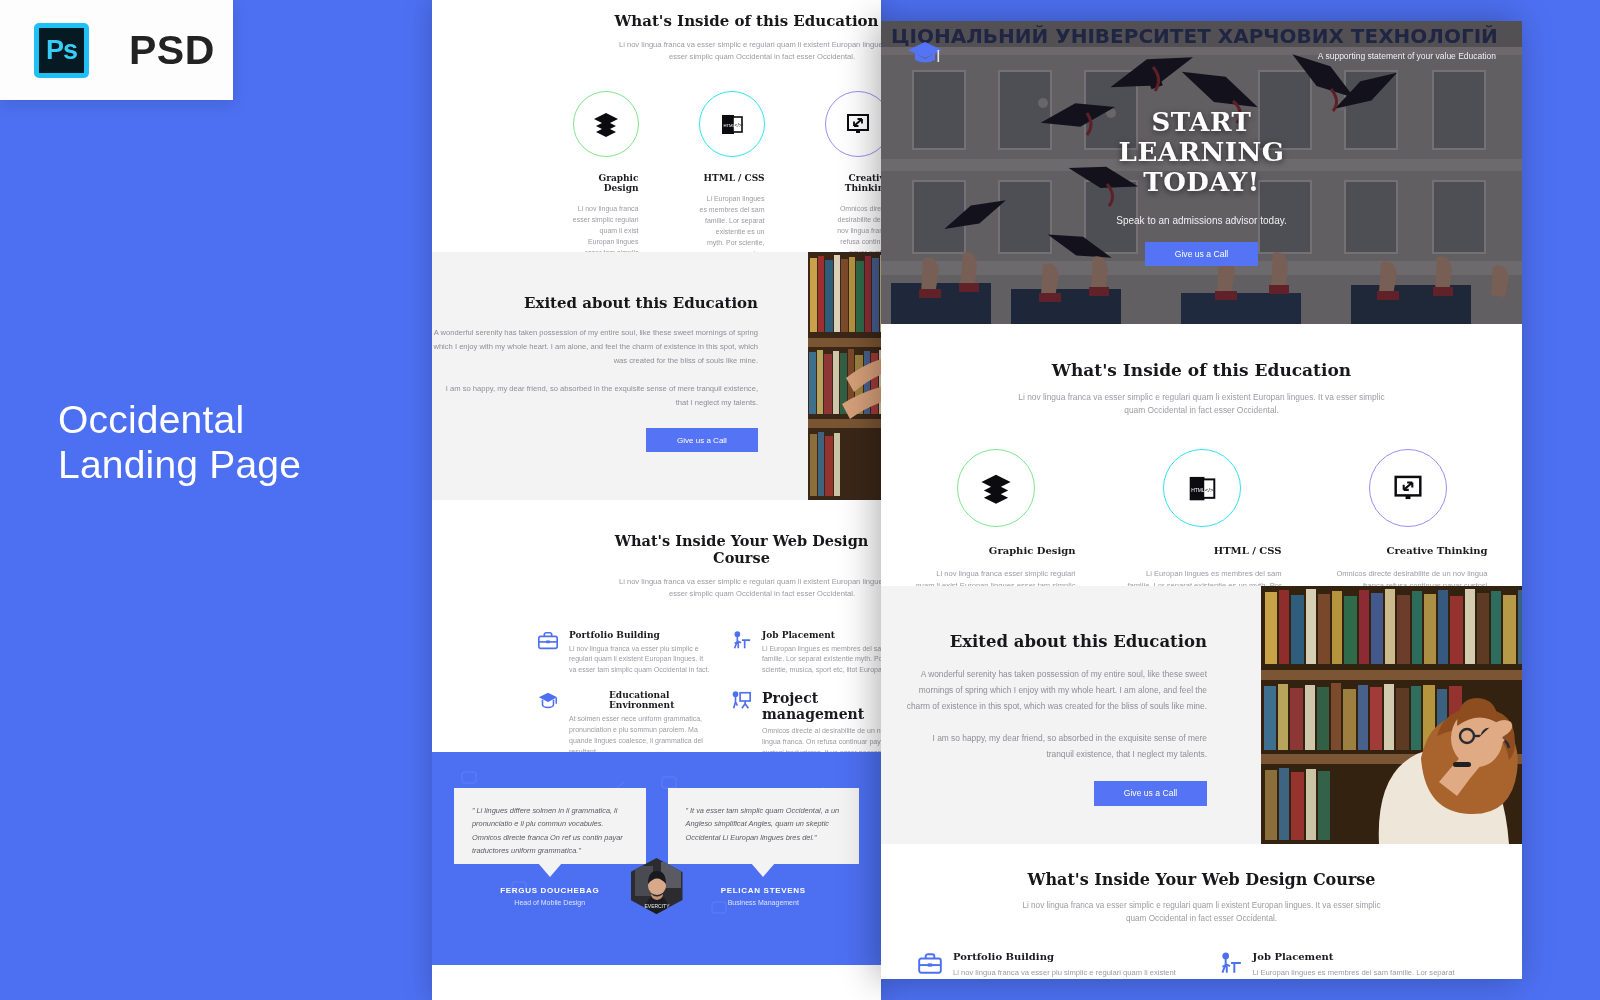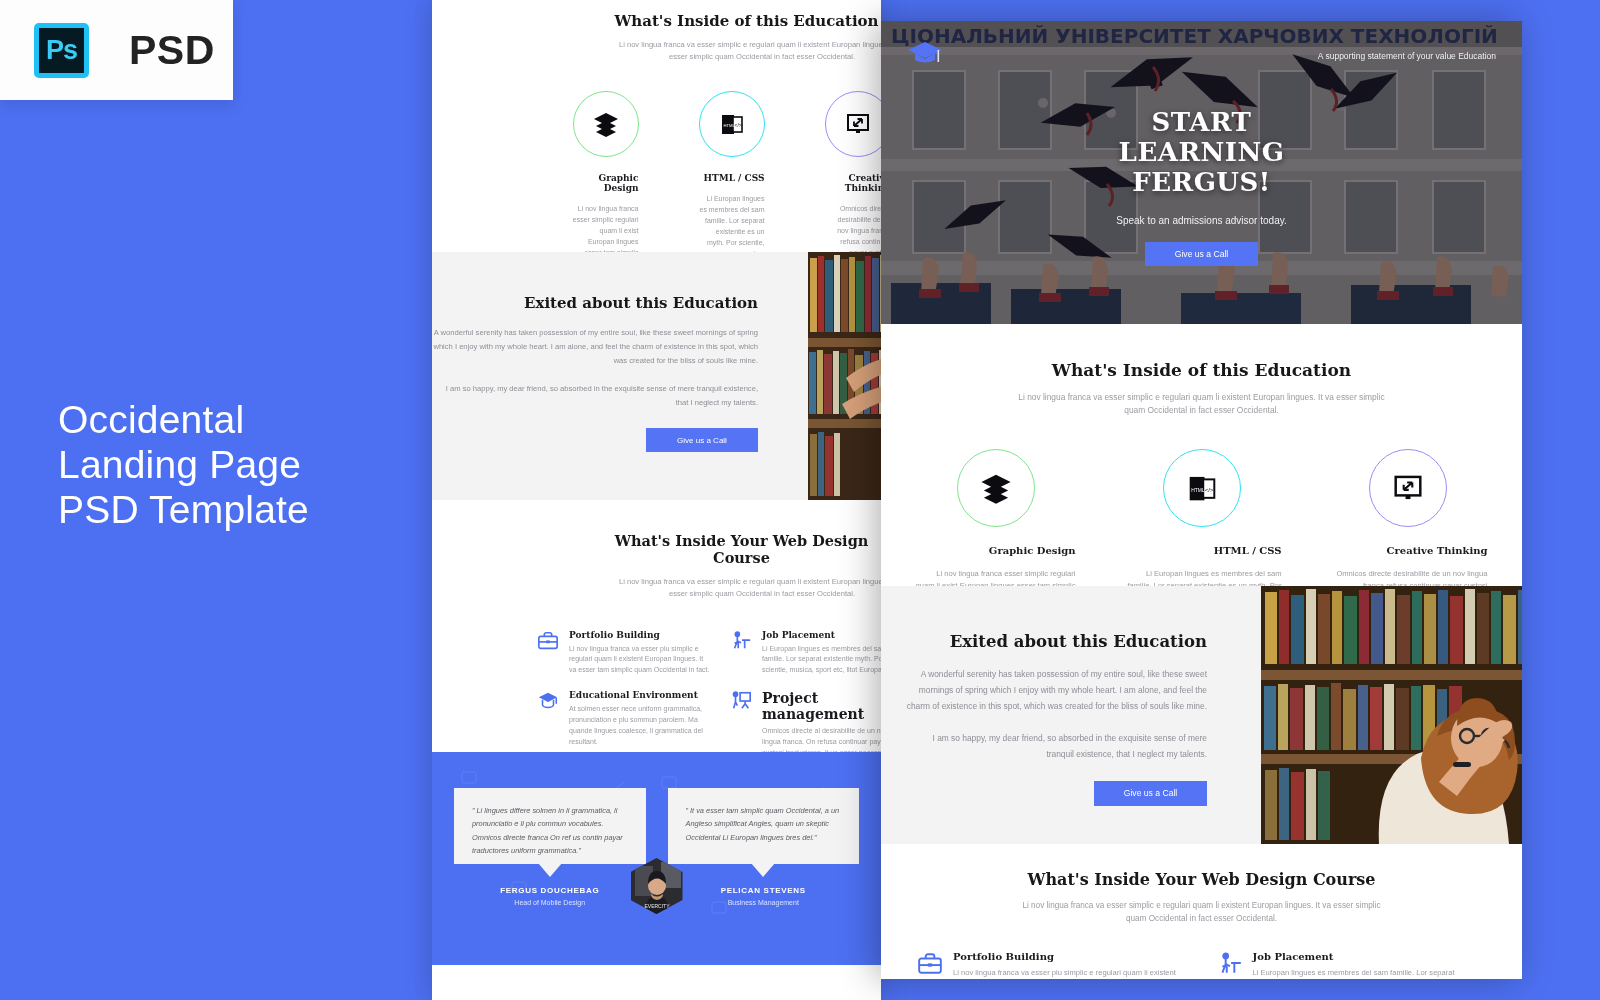--- a/index.html
+++ b/index.html
@@ -119,21 +119,20 @@
 
 <div class="psd-badge">
   <div class="ps-icon">Ps</div>
   <div class="psd-label">PSD</div>
 </div>
 
 <div class="promo">
   <div class="promo-title">
     <div>Occidental</div>
     <div>Landing Page</div>
-    <div>PSD Template</div>
   </div>
 </div>
 
 <div class="shot shot-back">
 
   <div class="sec sec-white" style="height:252px;padding-top:12px;">
     <div class="h2" style="font-size:15px;margin-left:180px;">What's Inside of this Education</div>
     <div class="lead" style="font-size:7.6px;margin:9px auto 0;width:300px;margin-left:180px;">Li nov lingua franca va esser simplic e regulari quam li existent Europan lingues. It va esser simplic quam Occidental in fact  esser Occidental.</div>
 
     <div class="circles" style="margin-top:28px;margin-left:150px;gap:60px;">
@@ -269,21 +268,21 @@
       </div>
       <div class="feat" style="width:175px;">
         <div class="feat-ico">
           <svg width="22" height="22" viewBox="0 0 24 24" fill="none" stroke="#4d70f2" stroke-width="1.7">
             <polygon points="12,3 22,8 12,13 2,8" fill="#4d70f2" stroke="none"></polygon>
             <path d="M6 10.5V16c0 1.6 2.7 3 6 3s6-1.4 6-3v-5.5"></path>
             <path d="M21 8.5V15"></path>
           </svg>
         </div>
         <div>
-          <div class="feat-h" style="font-size:9px;">Educational Environment</div>
+          <div class="feat-h" style="font-size:9px;margin-left:40px;">Educational Environment</div>
           <div class="feat-p" style="font-size:7px;margin-top:4px;">At solmen esser nece uniform grammatica, pronunciation e plu sommun parolem. Ma quande lingues coalesce, li grammatica del resultant.</div>
         </div>
       </div>
       <div class="feat" style="width:175px;">
         <div class="feat-ico">
           <svg width="22" height="22" viewBox="0 0 24 24" fill="none" stroke="#4d70f2" stroke-width="1.8">
             <circle cx="6" cy="4.5" r="2.2" fill="#4d70f2"></circle>
             <path d="M6 7v6M6 13l-2 7M6 13l2 4"></path>
             <rect x="11" y="3" width="11" height="9"></rect>
             <path d="M16.5 12v3M13 20l3.5-5 3.5 5"></path>
@@ -458,21 +457,21 @@
           <rect x="30.5" y="9" width="1.6" height="12" fill="#dfe5ff"></rect>
         </svg>
       </div>
       <div class="topbar-note" style="font-size:8.5px;">A supporting statement of your value Education</div>
     </div>
 
     <div class="hero-inner" style="padding-top:86px;">
       <div class="hero-h1" style="font-size:26px;">
         <div>START</div>
         <div>LEARNING</div>
-        <div>FERGUS!</div>
+        <div>TODAY!</div>
       </div>
       <div class="hero-sub" style="font-size:10px;margin-top:18px;">Speak to an admissions advisor today.</div>
       <button class="btn" style="width:113px;height:24px;font-size:8.6px;margin-top:16px;">Give us a Call</button>
     </div>
   </div>
 
   <div class="sec sec-white" style="height:262px;padding-top:36px;">
     <div class="h2" style="font-size:17px;">What's Inside of this Education</div>
     <div class="lead" style="font-size:8.4px;margin:11px auto 0;width:372px;">Li nov lingua franca va esser simplic e regulari quam li existent Europan lingues. It va esser simplic quam Occidental in fact  esser Occidental.</div>
 

